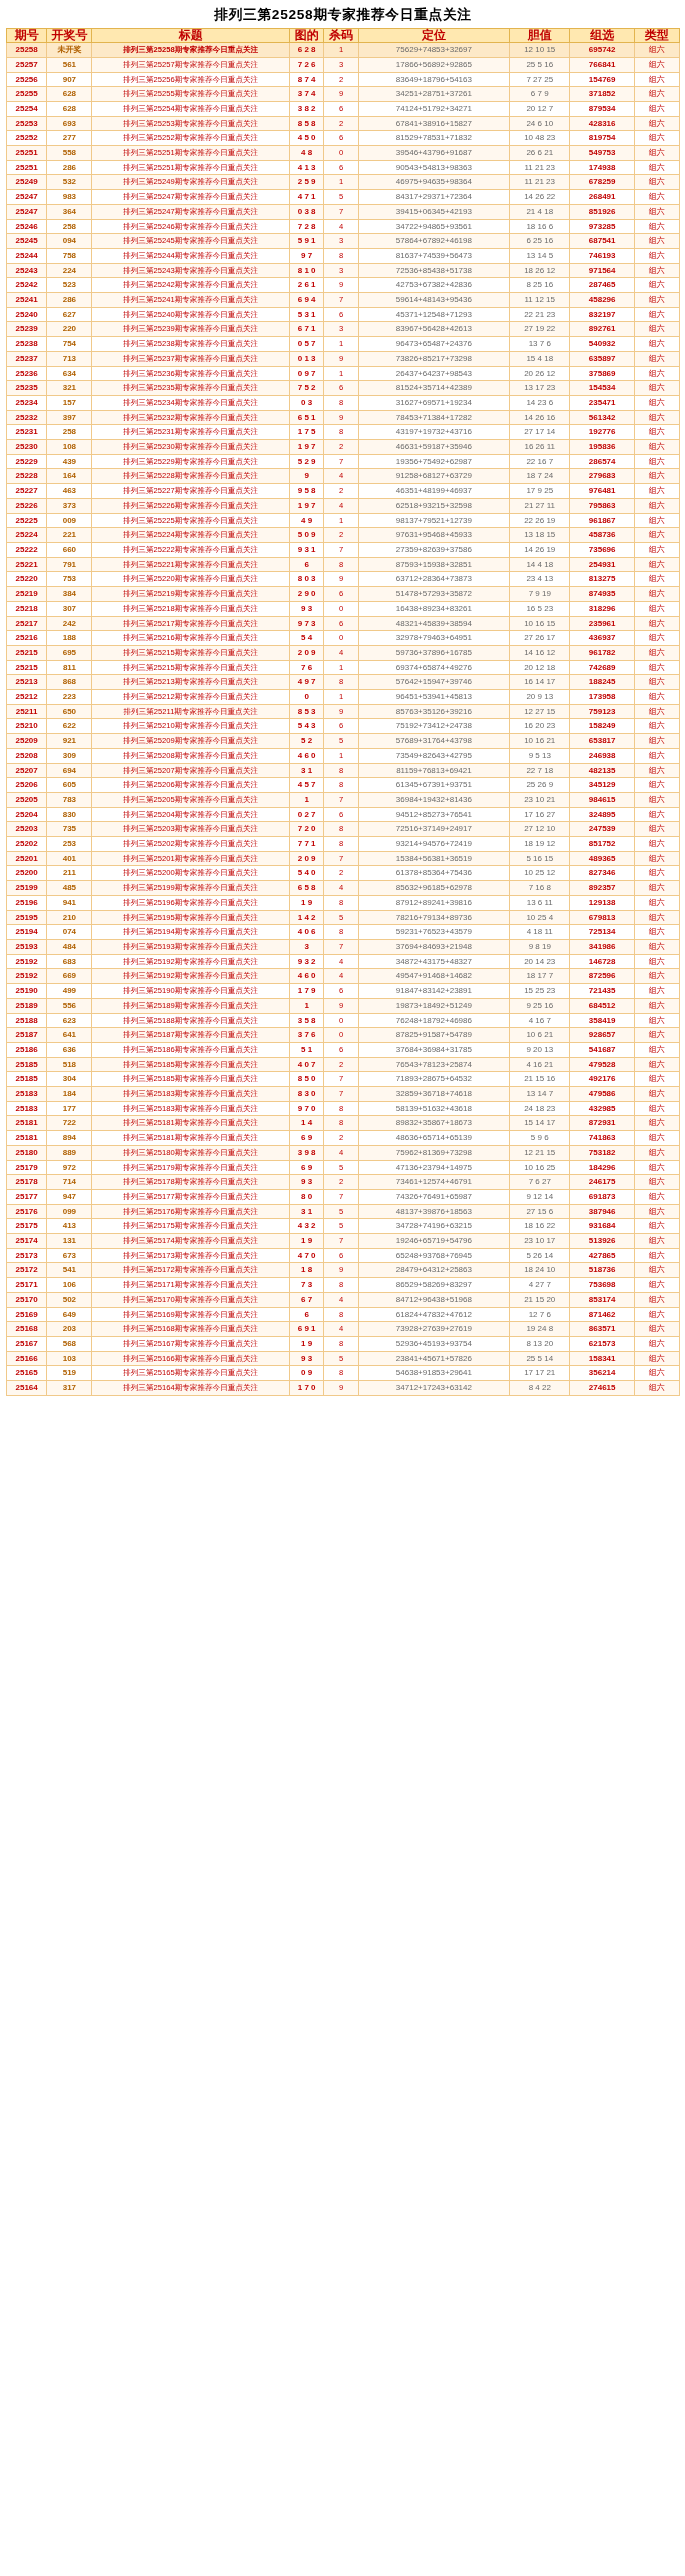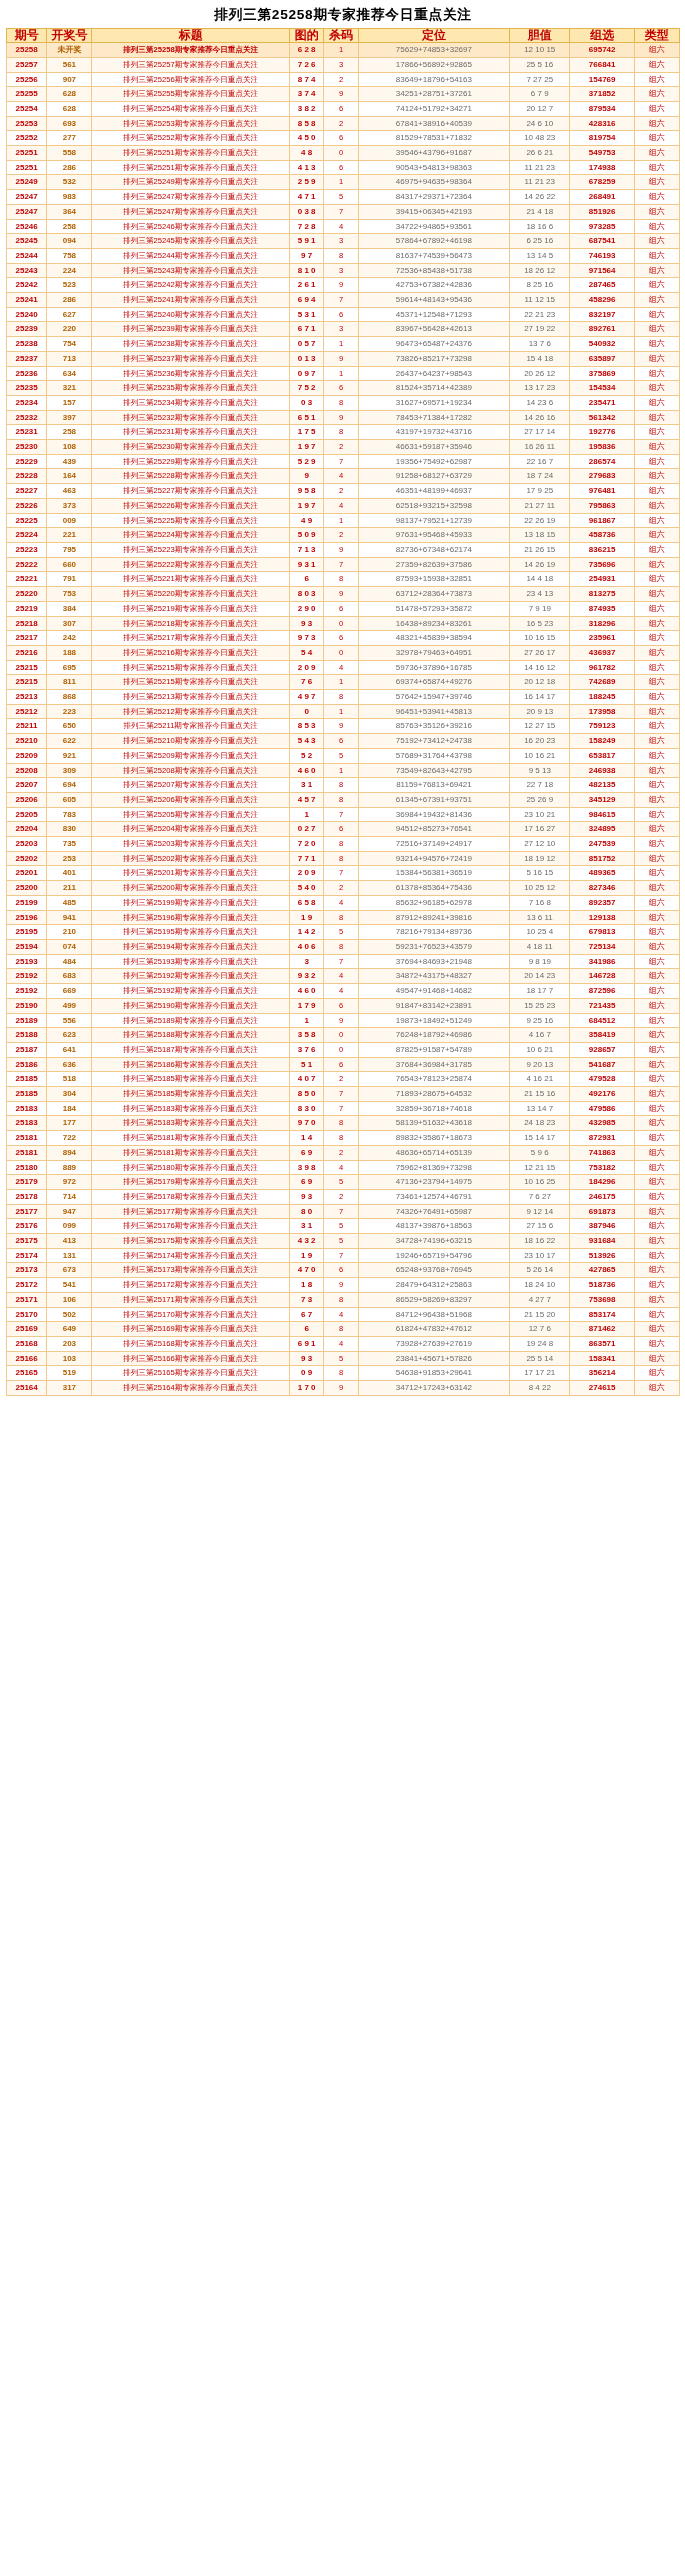--- a/index.html
+++ b/index.html
@@ -126,21 +126,21 @@
           <td class="gray">20 12 7</td>
           <td class="group">879534</td>
           <td class="type">组六</td>
         </tr>
         <tr>
           <td class="issue">25253</td>
           <td class="id">693</td>
           <td class="titlecell">排列三第25253期专家推荐今日重点关注</td>
           <td class="imgs">8 5 8</td>
           <td class="kill">2</td>
-          <td class="gray">67841+38916+40539</td>
+          <td class="gray">67841+38916+15827</td>
           <td class="gray">24 6 10</td>
           <td class="group">428316</td>
           <td class="type">组六</td>
         </tr>
         <tr>
           <td class="issue">25252</td>
           <td class="id">277</td>
           <td class="titlecell">排列三第25252期专家推荐今日重点关注</td>
           <td class="imgs">4 5 0</td>
           <td class="kill">6</td>
@@ -440,31 +440,20 @@
           <td class="id">221</td>
           <td class="titlecell">排列三第25224期专家推荐今日重点关注</td>
           <td class="imgs">5 0 9</td>
           <td class="kill">2</td>
           <td class="gray">97631+95468+45933</td>
           <td class="gray">13 18 15</td>
           <td class="group">458736</td>
           <td class="type">组六</td>
         </tr>
         <tr>
-          <td class="issue">25223</td>
-          <td class="id">795</td>
-          <td class="titlecell">排列三第25223期专家推荐今日重点关注</td>
-          <td class="imgs">7 1 3</td>
-          <td class="kill">9</td>
-          <td class="gray">82736+67348+62174</td>
-          <td class="gray">21 26 15</td>
-          <td class="group">836215</td>
-          <td class="type">组六</td>
-        </tr>
-        <tr>
           <td class="issue">25222</td>
           <td class="id">660</td>
           <td class="titlecell">排列三第25222期专家推荐今日重点关注</td>
           <td class="imgs">9 3 1</td>
           <td class="kill">7</td>
           <td class="gray">27359+82639+37586</td>
           <td class="gray">14 26 19</td>
           <td class="group">735696</td>
           <td class="type">组六</td>
         </tr>
@@ -1045,20 +1034,31 @@
           <td class="id">203</td>
           <td class="titlecell">排列三第25168期专家推荐今日重点关注</td>
           <td class="imgs">6 9 1</td>
           <td class="kill">4</td>
           <td class="gray">73928+27639+27619</td>
           <td class="gray">19 24 8</td>
           <td class="group">863571</td>
           <td class="type">组六</td>
         </tr>
         <tr>
+          <td class="issue">25167</td>
+          <td class="id">568</td>
+          <td class="titlecell">排列三第25167期专家推荐今日重点关注</td>
+          <td class="imgs">1 9</td>
+          <td class="kill">8</td>
+          <td class="gray">52936+45193+93754</td>
+          <td class="gray">8 13 20</td>
+          <td class="group">621573</td>
+          <td class="type">组六</td>
+        </tr>
+        <tr>
           <td class="issue">25166</td>
           <td class="id">103</td>
           <td class="titlecell">排列三第25166期专家推荐今日重点关注</td>
           <td class="imgs">9 3</td>
           <td class="kill">5</td>
           <td class="gray">23841+45671+57826</td>
           <td class="gray">25 5 14</td>
           <td class="group">158341</td>
           <td class="type">组六</td>
         </tr>

